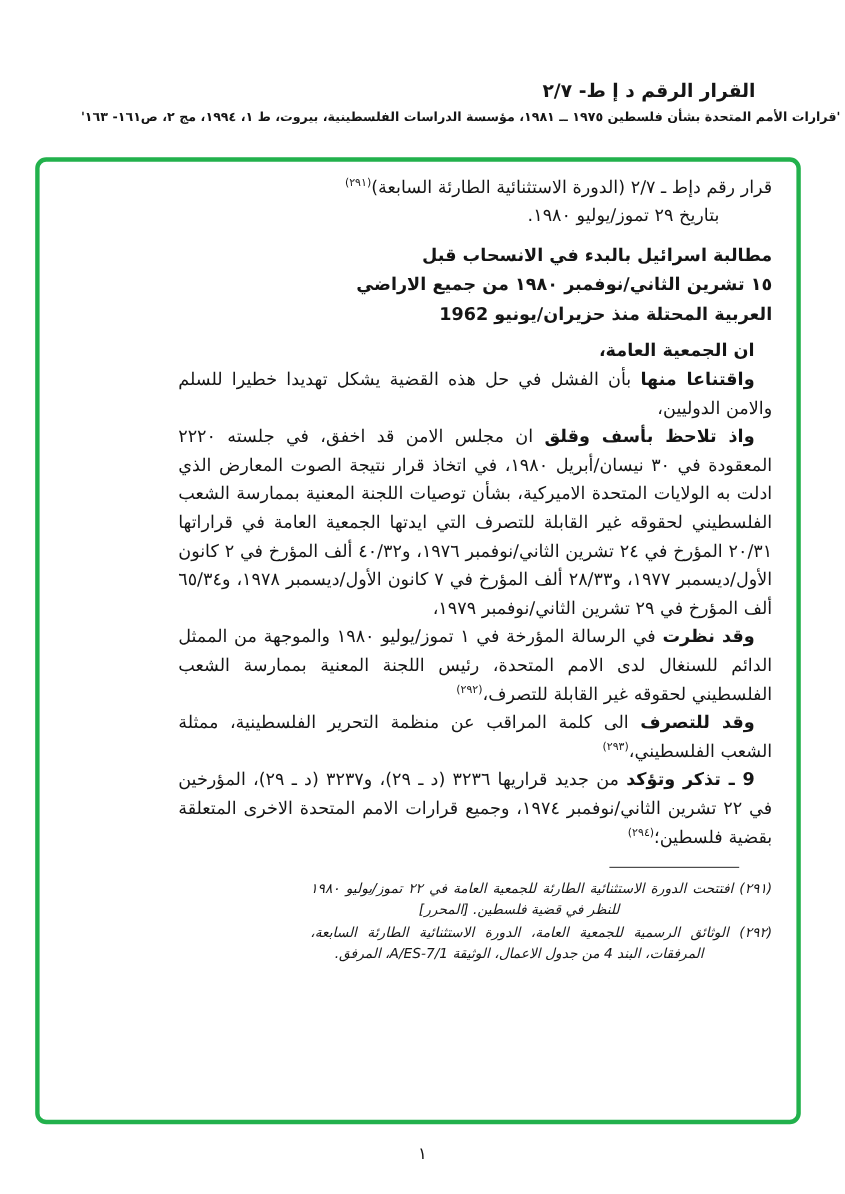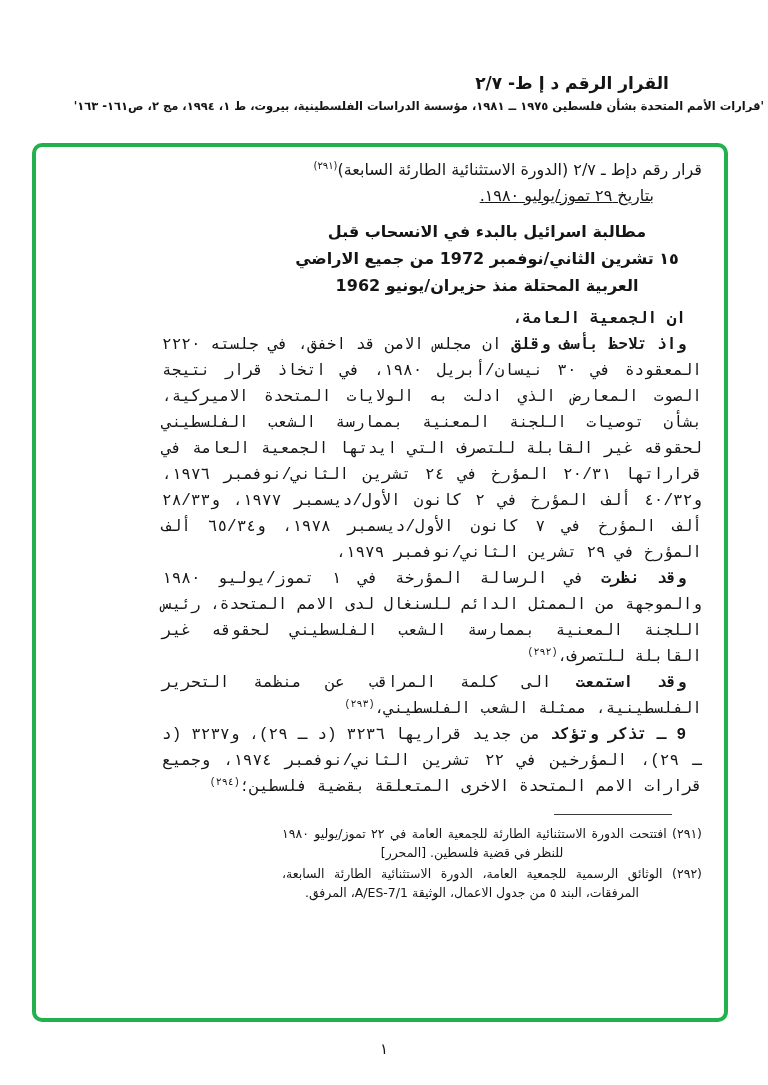--- a/index.html
+++ b/index.html
@@ -6,21 +6,21 @@
   body {
     width: 768px; height: 1085px;
     position: relative;
     background: #ffffff;
     color: #151515;
     font-family: "DejaVu Sans", sans-serif;
     overflow: hidden;
     direction: rtl;
   }
   .hdr-title {
-    position: absolute; top: 73px; left: 447px; width: 250px;
+    position: absolute; top: 73px; left: 465px; width: 250px;
     text-align: center; font-weight: bold; font-size: 17px;
     white-space: nowrap;
   }
   .hdr-src {
     position: absolute; top: 99px; left: 78px; right: 4px;
     text-align: right; font-weight: bold; font-size: 11.5px;
     white-space: nowrap;
   }
   .green-box {
     position: absolute; top: 143px; left: 32px;
@@ -32,77 +32,78 @@
     background: #ffffff;
   }
   .content {
     width: 540px;
     margin-right: 22px; margin-left: auto;
     padding-top: 10px;
     font-size: 16px; line-height: 26px;
     text-align: justify;
   }
   .intro { margin: 0; }
-  .date-line { padding-right: 48px; text-decoration: underline; }
+  .date-line { padding-right: 48px; }
   .doc-title {
-    font-weight: bold; text-align: center;
+    font-weight: bold; 
     padding-left: 110px;
     margin: 9px 0 7px 0;
     line-height: 27px;
   }
-  .para { margin: 0; text-indent: 16px; font-family: Liberation Mono, monospace; }
+  .para { margin: 0; text-indent: 16px; }
   .para .lead { font-weight: bold; }
   sup.ref { font-size: 10px; line-height: 0; }
   .fn-block {
     width: 420px;
     margin-left: auto; margin-right: 0;
     margin-top: 14px;
     font-size: 12.5px; line-height: 19px;
   }
   .fn-sep {
     width: 118px; height: 0;
     border-top: 1.5px solid #3a3a3a;
     margin: 0 30px 9px 0;
   }
   .footnote {
     margin: 0 0 2px 0;
     padding-right: 40px; text-indent: -40px;
-    text-align: justify; text-align-last: center;
+    text-align: justify; text-align-last: center; font-style: italic;
   }
   .page-num {
     position: absolute; top: 1040px; left: 0; right: 0;
     text-align: center; font-size: 15px;
   }
 </style>
 </head>
 <body>
 
 <div class="hdr-title">القرار الرقم د إ ط- ٢/٧</div>
 <div class="hdr-src">'قرارات الأمم المتحدة بشأن فلسطين ١٩٧٥ ــ ١٩٨١، مؤسسة الدراسات الفلسطينية، بيروت، ط ١، ١٩٩٤، مج ٢، ص١٦١- ١٦٣'</div>
 
 <div class="green-box">
   <div class="content">
 
     <p class="intro"><span>قرار رقم دإط ـ ٢/٧ (الدورة الاستثنائية الطارئة السابعة)</span><sup class="ref">(٢٩١)</sup></p>
     <p class="intro date-line">بتاريخ ٢٩ تموز/يوليو ١٩٨٠.</p>
 
     <div class="doc-title">
       <div>مطالبة اسرائيل بالبدء في الانسحاب قبل</div>
-      <div>١٥ تشرين الثاني/نوفمبر 1972 من جميع الاراضي</div>
+      <div>١٥ تشرين الثاني/نوفمبر ١٩٨٠ من جميع الاراضي</div>
       <div>العربية المحتلة منذ حزيران/يونيو 1962</div>
     </div>
 
     <p class="para"><b class="lead">ان الجمعية العامة،</b><span></span><sup class="ref"></sup></p>
+    <p class="para"><b class="lead">واقتناعا منها</b><span> بأن الفشل في حل هذه القضية يشكل تهديدا خطيرا للسلم والامن الدوليين،</span><sup class="ref"></sup></p>
     <p class="para"><b class="lead">واذ تلاحظ بأسف وقلق</b><span> ان مجلس الامن قد اخفق، في جلسته ٢٢٢٠ المعقودة في ٣٠ نيسان/أبريل ١٩٨٠، في اتخاذ قرار نتيجة الصوت المعارض الذي ادلت به الولايات المتحدة الاميركية، بشأن توصيات اللجنة المعنية بممارسة الشعب الفلسطيني لحقوقه غير القابلة للتصرف التي ايدتها الجمعية العامة في قراراتها ٢٠/٣١ المؤرخ في ٢٤ تشرين الثاني/نوفمبر ١٩٧٦، و٤٠/٣٢ ألف المؤرخ في ٢ كانون الأول/ديسمبر ١٩٧٧، و٢٨/٣٣ ألف المؤرخ في ٧ كانون الأول/ديسمبر ١٩٧٨، و٦٥/٣٤ ألف المؤرخ في ٢٩ تشرين الثاني/نوفمبر ١٩٧٩،</span><sup class="ref"></sup></p>
     <p class="para"><b class="lead">وقد نظرت</b><span> في الرسالة المؤرخة في ١ تموز/يوليو ١٩٨٠ والموجهة من الممثل الدائم للسنغال لدى الامم المتحدة، رئيس اللجنة المعنية بممارسة الشعب الفلسطيني لحقوقه غير القابلة للتصرف،</span><sup class="ref">(٢٩٢)</sup></p>
-    <p class="para"><b class="lead">وقد استمعت</b><span> الى كلمة المراقب عن منظمة التحرير الفلسطينية، ممثلة الشعب الفلسطيني،</span><sup class="ref">(٢٩٣)</sup></p>
+    <p class="para"><b class="lead">وقد للتصرف</b><span> الى كلمة المراقب عن منظمة التحرير الفلسطينية، ممثلة الشعب الفلسطيني،</span><sup class="ref">(٢٩٣)</sup></p>
     <p class="para"><b class="lead">9 ـ تذكر وتؤكد</b><span> من جديد قراريها ٣٢٣٦ (د ـ ٢٩)، و٣٢٣٧ (د ـ ٢٩)، المؤرخين في ٢٢ تشرين الثاني/نوفمبر ١٩٧٤، وجميع قرارات الامم المتحدة الاخرى المتعلقة بقضية فلسطين؛</span><sup class="ref">(٢٩٤)</sup></p>
 
     <div class="fn-block">
       <div class="fn-sep"></div>
       <p class="footnote"><span class="fn-num">(٢٩١)</span><span> افتتحت الدورة الاستثنائية الطارئة للجمعية العامة في ٢٢ تموز/يوليو ١٩٨٠ للنظر في قضية فلسطين. [المحرر]</span></p>
-      <p class="footnote"><span class="fn-num">(٢٩٢)</span><span> الوثائق الرسمية للجمعية العامة، الدورة الاستثنائية الطارئة السابعة، المرفقات، البند ٥ من جدول الاعمال، الوثيقة A/ES-7/1، المرفق.</span></p>
+      <p class="footnote"><span class="fn-num">(٢٩٢)</span><span> الوثائق الرسمية للجمعية العامة، الدورة الاستثنائية الطارئة السابعة، المرفقات، البند 4 من جدول الاعمال، الوثيقة A/ES-7/1، المرفق.</span></p>
     </div>
 
   </div>
 </div>
 
 <div class="page-num">١</div>
 
 </body></html>

